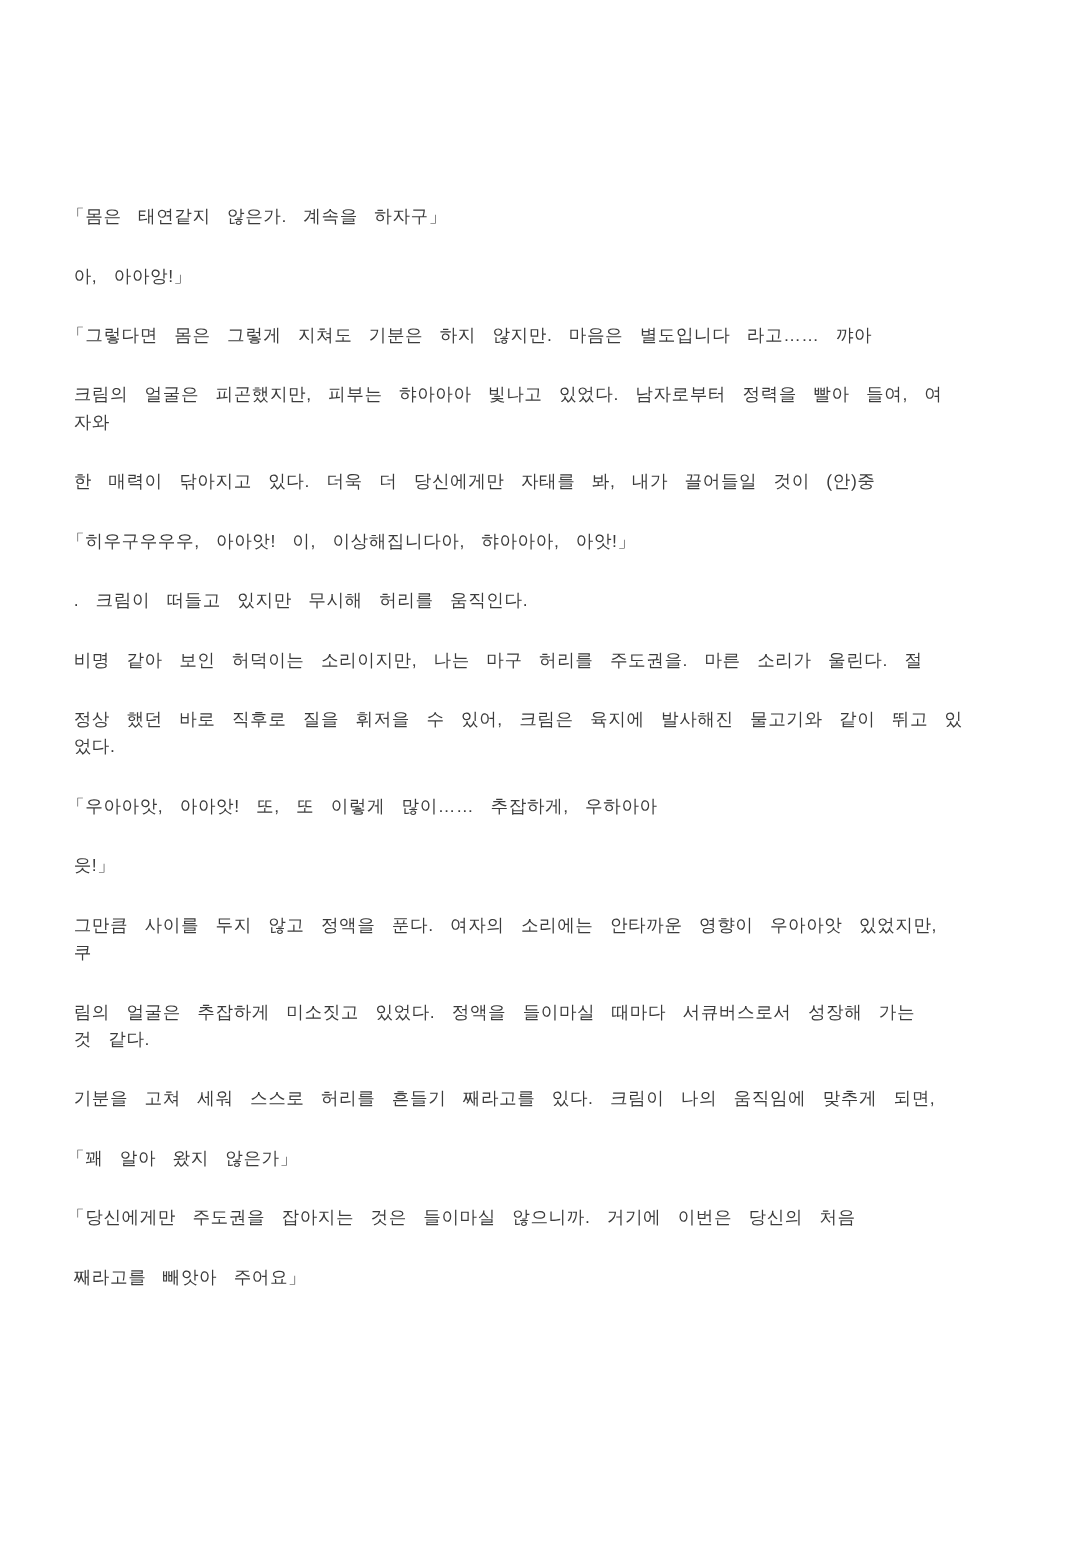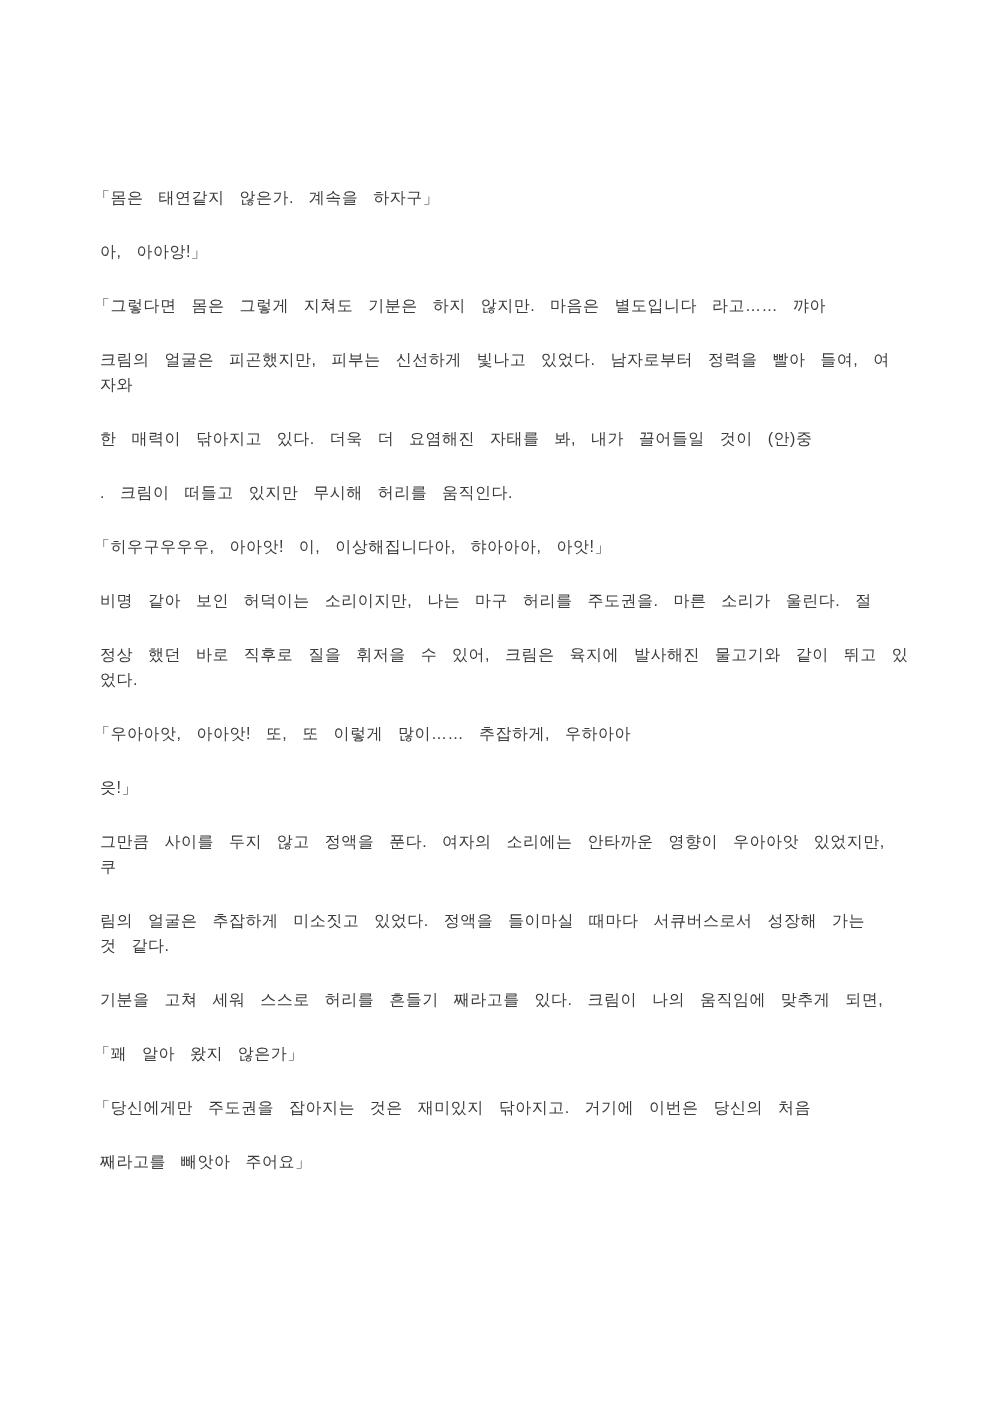--- a/index.html
+++ b/index.html
@@ -11,21 +11,21 @@
   body {
     width: 992px;
     height: 1403px;
     overflow: hidden;
     font-family: "Liberation Sans", sans-serif;
   }
   .page {
     box-sizing: border-box;
     width: 992px;
     height: 1403px;
-    padding: 185px 100px 0 100px;
+    padding: 185px 100px 0 67px;
     background: #ffffff;
   }
   .paragraph {
     margin: 0 0 29px 0;
   }
   .line {
     font-size: 16px;
     line-height: 25px;
     color: #3b3b3b;
     letter-spacing: 0.5px;
@@ -46,31 +46,31 @@
       <div class="paragraph">
         <div class="line hang">「몸은 태연같지 않은가. 계속을 하자구」</div>
       </div>
       <div class="paragraph">
         <div class="line">아, 아아앙!」</div>
       </div>
       <div class="paragraph">
         <div class="line hang">「그렇다면 몸은 그렇게 지쳐도 기분은 하지 않지만. 마음은 별도입니다 라고…… 꺄아</div>
       </div>
       <div class="paragraph">
-        <div class="line">크림의 얼굴은 피곤했지만, 피부는 신선하게 빛나고 있었다. 남자로부터 정력을 빨아 들여, 여</div>
+        <div class="line">크림의 얼굴은 피곤했지만, 피부는 햐아아아 빛나고 있었다. 남자로부터 정력을 빨아 들여, 여</div>
         <div class="line">자와</div>
       </div>
       <div class="paragraph">
-        <div class="line">한 매력이 닦아지고 있다. 더욱 더 요염해진 자태를 봐, 내가 끌어들일 것이 (안)중</div>
+        <div class="line">한 매력이 닦아지고 있다. 더욱 더 당신에게만 자태를 봐, 내가 끌어들일 것이 (안)중</div>
+      </div>
+      <div class="paragraph">
+        <div class="line hang">「히우구우우우, 아아앗! 이, 이상해집니다아, 햐아아아, 아앗!」</div>
       </div>
       <div class="paragraph">
         <div class="line">. 크림이 떠들고 있지만 무시해 허리를 움직인다.</div>
-      </div>
-      <div class="paragraph">
-        <div class="line hang">「히우구우우우, 아아앗! 이, 이상해집니다아, 햐아아아, 아앗!」</div>
       </div>
       <div class="paragraph">
         <div class="line">비명 같아 보인 허덕이는 소리이지만, 나는 마구 허리를 주도권을. 마른 소리가 울린다. 절</div>
       </div>
       <div class="paragraph">
         <div class="line">정상 했던 바로 직후로 질을 휘저을 수 있어, 크림은 육지에 발사해진 물고기와 같이 뛰고 있</div>
         <div class="line">었다.</div>
       </div>
       <div class="paragraph">
         <div class="line hang">「우아아앗, 아아앗! 또, 또 이렇게 많이…… 추잡하게, 우하아아</div>
@@ -86,19 +86,19 @@
         <div class="line">림의 얼굴은 추잡하게 미소짓고 있었다. 정액을 들이마실 때마다 서큐버스로서 성장해 가는</div>
         <div class="line">것 같다.</div>
       </div>
       <div class="paragraph">
         <div class="line">기분을 고쳐 세워 스스로 허리를 흔들기 째라고를 있다. 크림이 나의 움직임에 맞추게 되면,</div>
       </div>
       <div class="paragraph">
         <div class="line hang">「꽤 알아 왔지 않은가」</div>
       </div>
       <div class="paragraph">
-        <div class="line hang">「당신에게만 주도권을 잡아지는 것은 재미있지 닦아지고. 거기에 이번은 당신의 처음</div>
+        <div class="line hang">「당신에게만 주도권을 잡아지는 것은 들이마실 않으니까. 거기에 이번은 당신의 처음</div>
       </div>
       <div class="paragraph">
         <div class="line">째라고를 빼앗아 주어요」</div>
       </div>
     </div>
 </div>
 
 </body></html>

